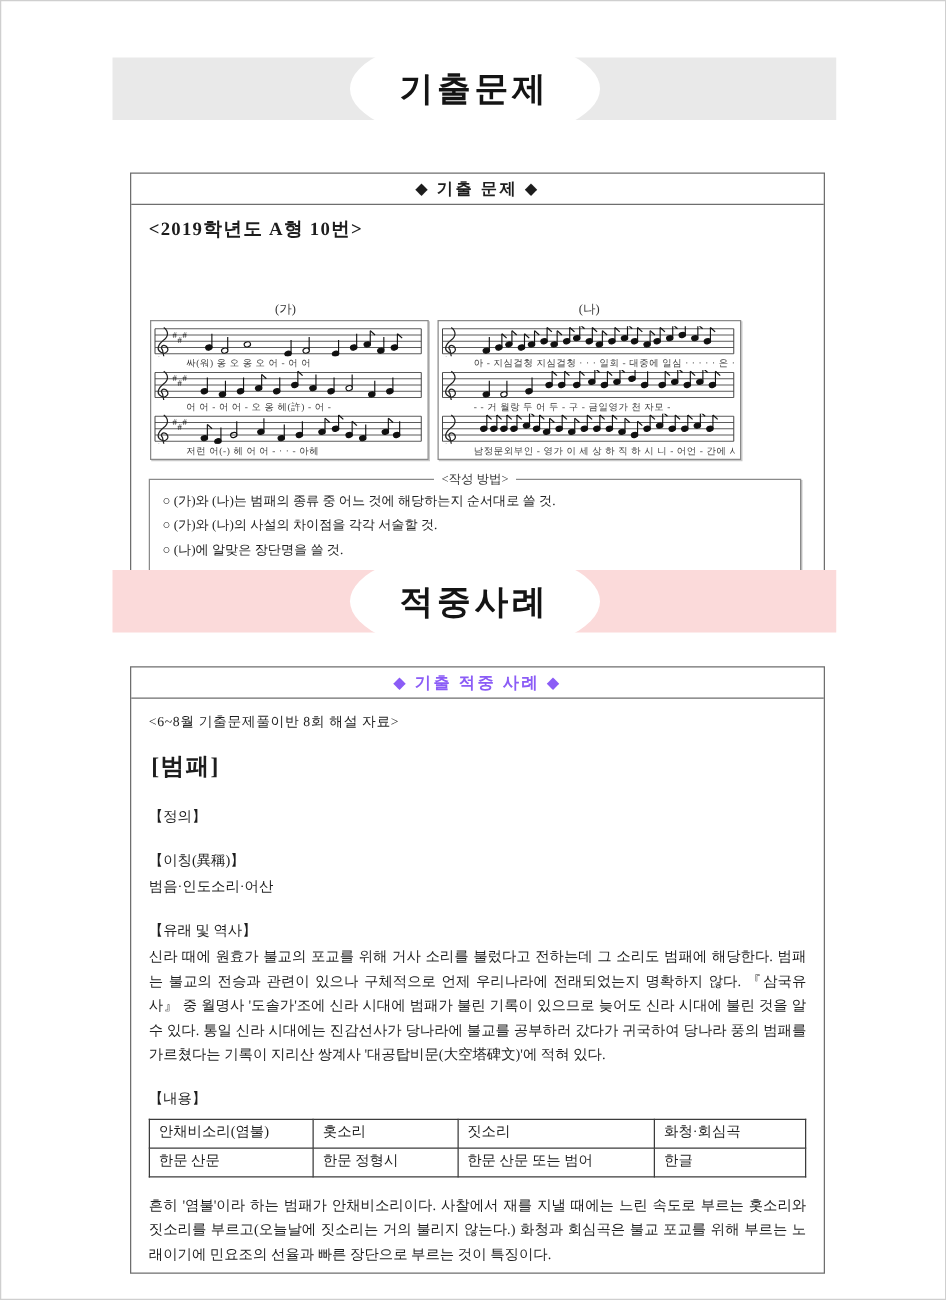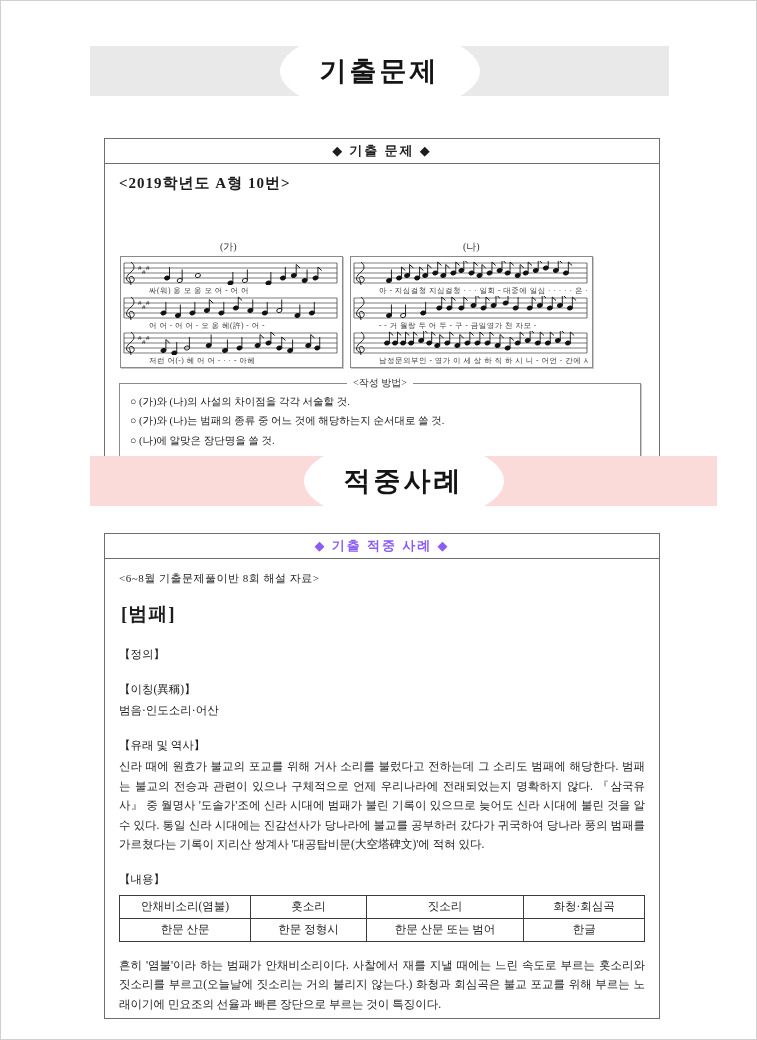--- a/index.html
+++ b/index.html
@@ -71,21 +71,20 @@
   .topic{font-size:19px;font-weight:bold;margin:10px 0 4px 2px;letter-spacing:1px;}
   .sec-hd{font-weight:normal;margin-top:15px;font-size:11.5px;}
   .sec-tx{margin-top:2px;text-align:justify;}
   table.cmp{
     width:100%;border-collapse:collapse;margin-top:6px;
     font-size:11.5px;
   }
   table.cmp td{
     border:1px solid #3c3c3c;padding:1px 7px;height:17px;
     white-space:nowrap;
-    text-align:center;
   }
   .tail{margin-top:14px;text-align:justify;}
 </style>
 </head>
 <body>
 
 <div class="page">
 
   <div class="banner" style="top:45px;">
     <div class="bar" style="background: rgb(233, 233, 233);"></div>
@@ -425,28 +424,28 @@
               <ellipse cx="214.94" cy="12" rx="2.6" ry="2" transform="rotate(-15 214.94 12)" fill="#111" stroke="#111" stroke-width="0.9"></ellipse>
               <line x1="217.34" y1="11.5" x2="217.34" y2="1" stroke="#111" stroke-width="0.9"></line>
               <line x1="217.34" y1="1" x2="221.14" y2="4.5" stroke="#111" stroke-width="1"></line>
             </svg>
             <div class="lyric">남정문외부인 - 영가 이  세 상  하 직 하 시 니 -  어언 - 간에 사십구일  이</div>
           </div>
         </div>
 
       <fieldset class="method">
         <legend>&lt;작성 방법&gt;</legend>
+        <div class="mi">○ (가)와 (나)는 범패의 종류 중 어느 것에 해당하는지 순서대로 쓸 것.</div>
         <div class="mi">○ (가)와 (나)의 사설의 차이점을 각각 서술할 것.</div>
-        <div class="mi">○ (가)와 (나)는 범패의 종류 중 어느 것에 해당하는지 순서대로 쓸 것.</div>
         <div class="mi">○ (나)에 알맞은 장단명을 쓸 것.</div>
       </fieldset>
     </div>
   </div>
 
-  <div class="banner" style="top:455px;padding-left:48px;">
+  <div class="banner" style="top:455px;">
     <div class="bar" style="background: rgb(251, 218, 218);"></div>
     <div class="oval"></div>
     <div class="ttl">적중사례</div>
   </div>
 
   <div class="frame" style="top:532px;height:486px;">
     <div class="frame-hd red">◆ 기출 적중 사례 ◆</div>
     <div class="case-body">
       <div class="src">&lt;6~8월 기출문제풀이반 8회 해설 자료&gt;</div>
       <div class="topic">[범패]</div>

